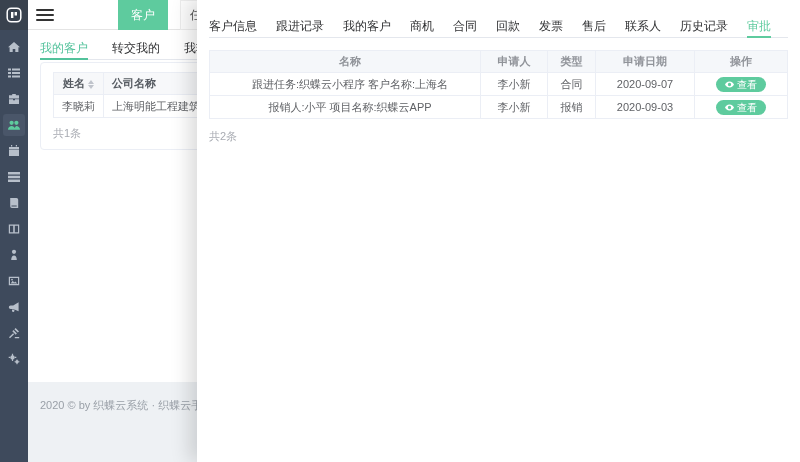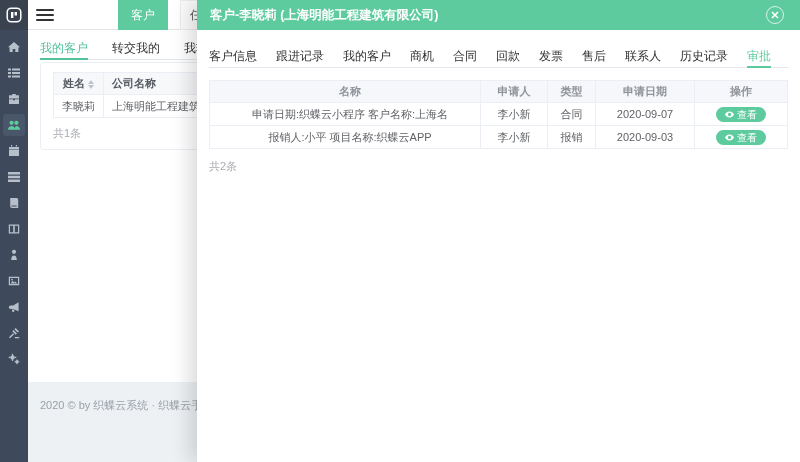--- a/index.html
+++ b/index.html
@@ -196,28 +196,20 @@
       </table>
       <div class="total-line">共1条</div>
     </div>
 
     <div class="footer-strip">
       <div class="footer-text">2020 © by 织蝶云系统 · 织蝶云手册 · 翥羽信息科技</div>
     </div>
   </div>
 
   <div class="drawer">
-    <div class="drawer-header">
-      <span>客户-李晓莉 (上海明能工程建筑有限公司)</span>
-      <div class="close-btn">
-        <svg viewBox="0 0 8 8">
-            <path d="M1 1l6 6M7 1L1 7" fill="none"></path>
-          </svg>
-      </div>
-    </div>
 
     <div class="drawer-tabs">
       <div class="drawer-tab">客户信息</div>
       <div class="drawer-tab">跟进记录</div>
       <div class="drawer-tab">我的客户</div>
       <div class="drawer-tab">商机</div>
       <div class="drawer-tab">合同</div>
       <div class="drawer-tab">回款</div>
       <div class="drawer-tab">发票</div>
       <div class="drawer-tab">售后</div>
@@ -231,21 +223,21 @@
         <tr>
           <th class="dwc-name">名称</th>
           <th class="dwc-appl">申请人</th>
           <th class="dwc-type">类型</th>
           <th class="dwc-date">申请日期</th>
           <th class="dwc-op">操作</th>
         </tr>
       </thead>
       <tbody>
         <tr>
-          <td class="dwc-name">申请日期:织蝶云小程序 客户名称:上海名</td>
+          <td class="dwc-name">跟进任务:织蝶云小程序 客户名称:上海名</td>
           <td class="dwc-appl">李小新</td>
           <td class="dwc-type">合同</td>
           <td class="dwc-date">2020-09-07</td>
           <td class="dwc-op">
             <button class="view-btn">
               <svg viewBox="0 0 12 8">
                   <path d="M6 0C3 0 .8 2 0 4c.8 2 3 4 6 4s5.2-2 6-4C11.2 2 9 0 6 0zm0 6.2A2.2 2.2 0 1 1 6 1.8a2.2 2.2 0 0 1 0 4.4z"></path>
                 </svg>
               <span>查看</span>
             </button>

